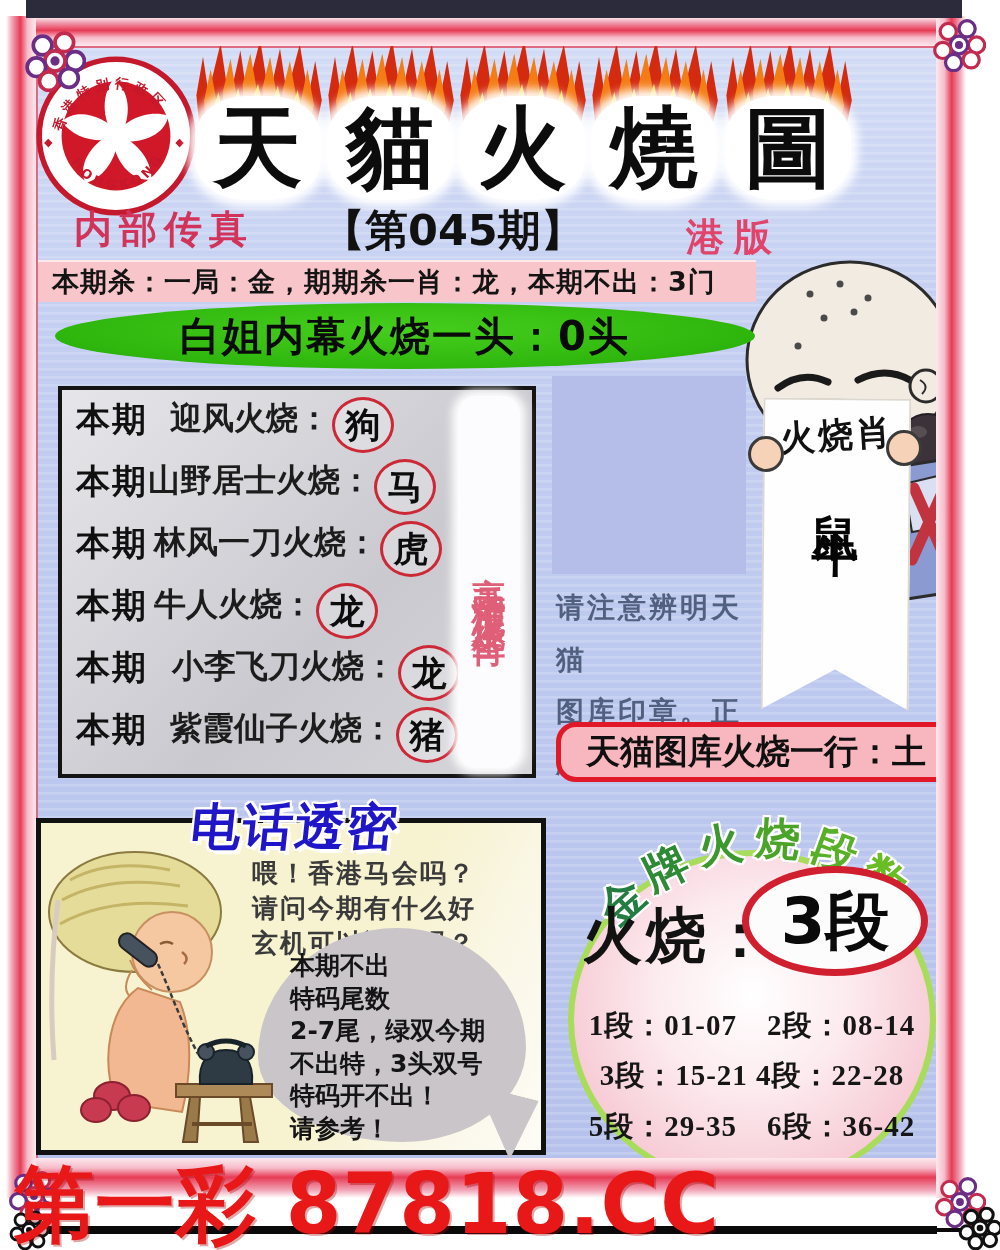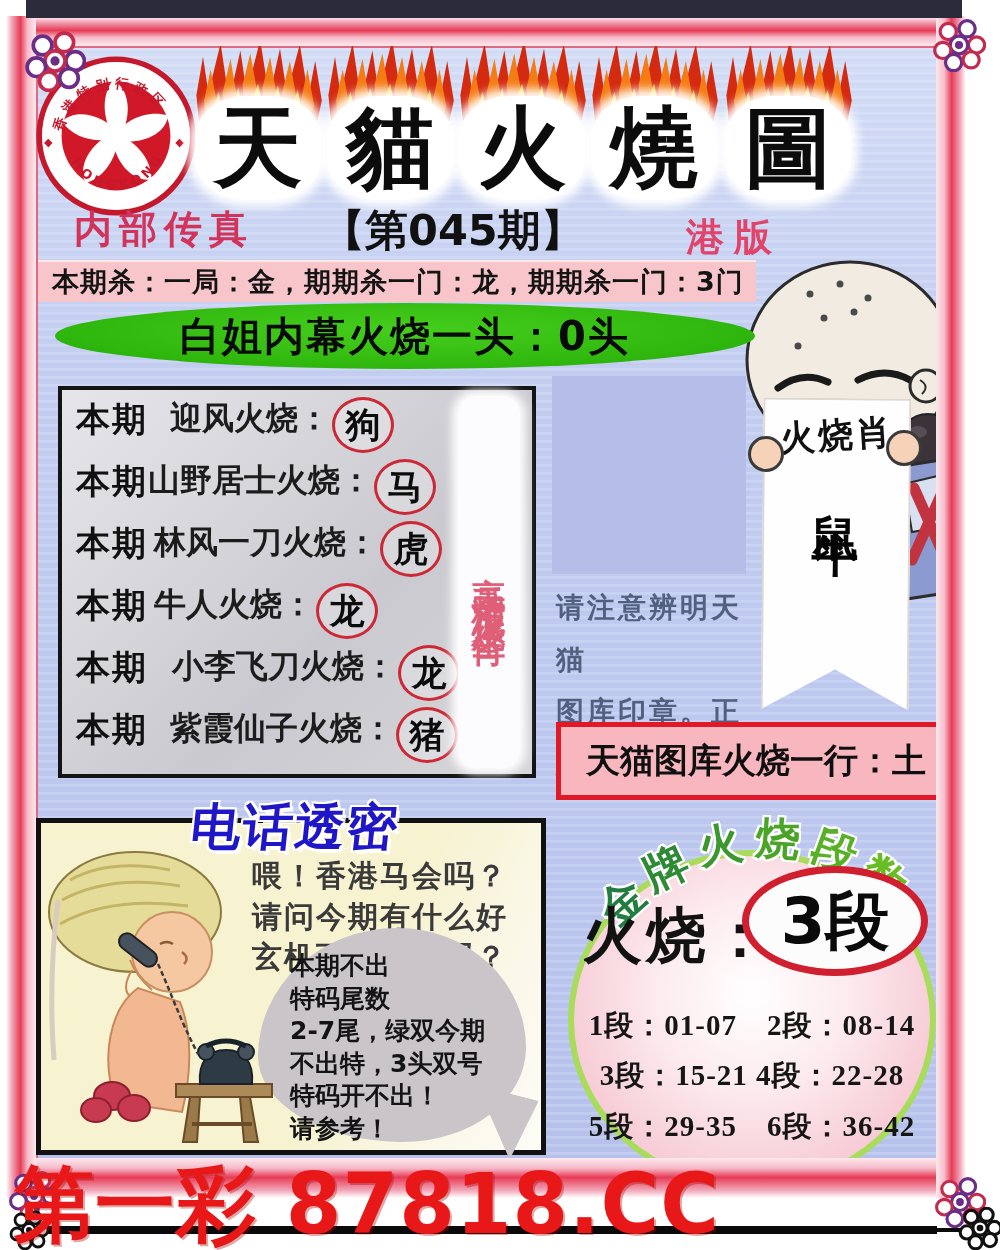--- a/index.html
+++ b/index.html
@@ -78,33 +78,33 @@
   .mbanner-title{position:absolute;left:0;top:14px;width:100%;text-align:center;
     font-size:35px;font-weight:bold;color:#111;transform:rotate(-4deg);letter-spacing:3px;}
   .mbanner-zo{position:absolute;left:0;top:78px;width:100%;display:flex;justify-content:center;}
   .mbanner-zo span{writing-mode:vertical-rl;font-size:47px;font-weight:bold;color:#050505;letter-spacing:16px;}
   .hand{width:30px;height:30px;border-radius:50%;background:#f6d2b8;border:3px solid #3a3a3a;z-index:4;}
 
   .lavrect{left:552px;top:376px;width:194px;height:198px;background:#b5bee9;z-index:2;}
   .notice{left:556px;top:582px;width:214px;z-index:3;font-family:"Liberation Serif",serif;
     font-size:28px;font-weight:600;color:#50607e;letter-spacing:3px;line-height:1.85;}
 
-  .rowkill{left:556px;top:722px;width:400px;height:78px;z-index:3;box-sizing:border-box;
-    background:#f8b6be;border:5px solid #e01828;border-radius:0;
+  .rowkill{left:556px;top:722px;width:400px;height:60px;z-index:3;box-sizing:border-box;
+    background:#f8b6be;border:5px solid #e01828;border-radius:20px;
     display:flex;align-items:center;justify-content:center;
     font-size:34px;font-weight:bold;color:#101010;}
 
   
   .phonebox{left:36px;top:818px;width:510px;height:337px;z-index:3;box-sizing:border-box;
     border:5px solid #111;background:linear-gradient(115deg,#f7f2d0 62%,#faf7e6 80%,#fdfcf6);}
   .phonehdr{left:150px;top:794px;width:290px;z-index:4;text-align:center;
     font-size:50px;font-weight:800;color:#1f16c8;transform:skewX(-6deg);letter-spacing:2px;
     text-shadow:-2px 0 #fff,2px 0 #fff,0 -2px #fff,0 2px #fff,-2px -2px #fff,2px 2px #fff,-2px 2px #fff,2px -2px #fff,4px 4px 0 rgba(255,255,255,.85);}
   .question{left:252px;top:856px;width:270px;z-index:4;font-family:"Liberation Serif",serif;
-    font-size:30px;font-weight:bold;color:#3a3a3a;line-height:1.35;letter-spacing:2px;}
+    font-size:26px;font-weight:bold;color:#3a3a3a;line-height:1.35;letter-spacing:2px;}
   .bubble{left:258px;top:928px;width:268px;height:214px;z-index:4;background:#c9c5c9;
     border-radius:52% 48% 46% 54%/60% 56% 44% 40%;}
   .bubble-tail{left:468px;top:1092px;width:64px;height:64px;z-index:3;background:#c9c5c9;
     clip-path:polygon(0 0,100% 0,78% 100%);transform:rotate(14deg);}
   .bubble-text{position:absolute;left:32px;top:22px;font-size:25px;font-weight:bold;color:#141414;line-height:1.3;}
   .baby{left:40px;top:840px;width:235px;height:312px;z-index:4;}
 
   
   .segcircle{left:568px;top:850px;width:368px;height:340px;z-index:2;box-sizing:border-box;
     border:6px solid #a9dc5b;border-radius:50%;
@@ -395,21 +395,21 @@
           <path d="M92,100 L90,70 L96,50 L101,74 Z"></path>
         </g>
       </svg>
     <div class="tcloud">圖</div>
   </div>
 
   <div class="abs label-innerfax">内部传真</div>
   <div class="abs label-issue">【第045期】</div>
   <div class="abs label-hk">港版</div>
 
-  <div class="abs killbar">本期杀：一局：金，期期杀一门：龙，期期杀一门：3门</div>
+  <div class="abs killbar">本期杀：一局：金，期期杀一肖：龙，本期不出：3门</div>
   <div class="abs greenoval">白姐内幕火烧一头：0头</div>
 
   <div class="abs burnbox">
     <div class="burn-row">
         <span class="bq">本期</span>
         <span class="bl m1">迎风火烧：</span>
         <span class="zo">狗</span>
       </div>
     <div class="burn-row">
         <span class="bq">本期</span>

